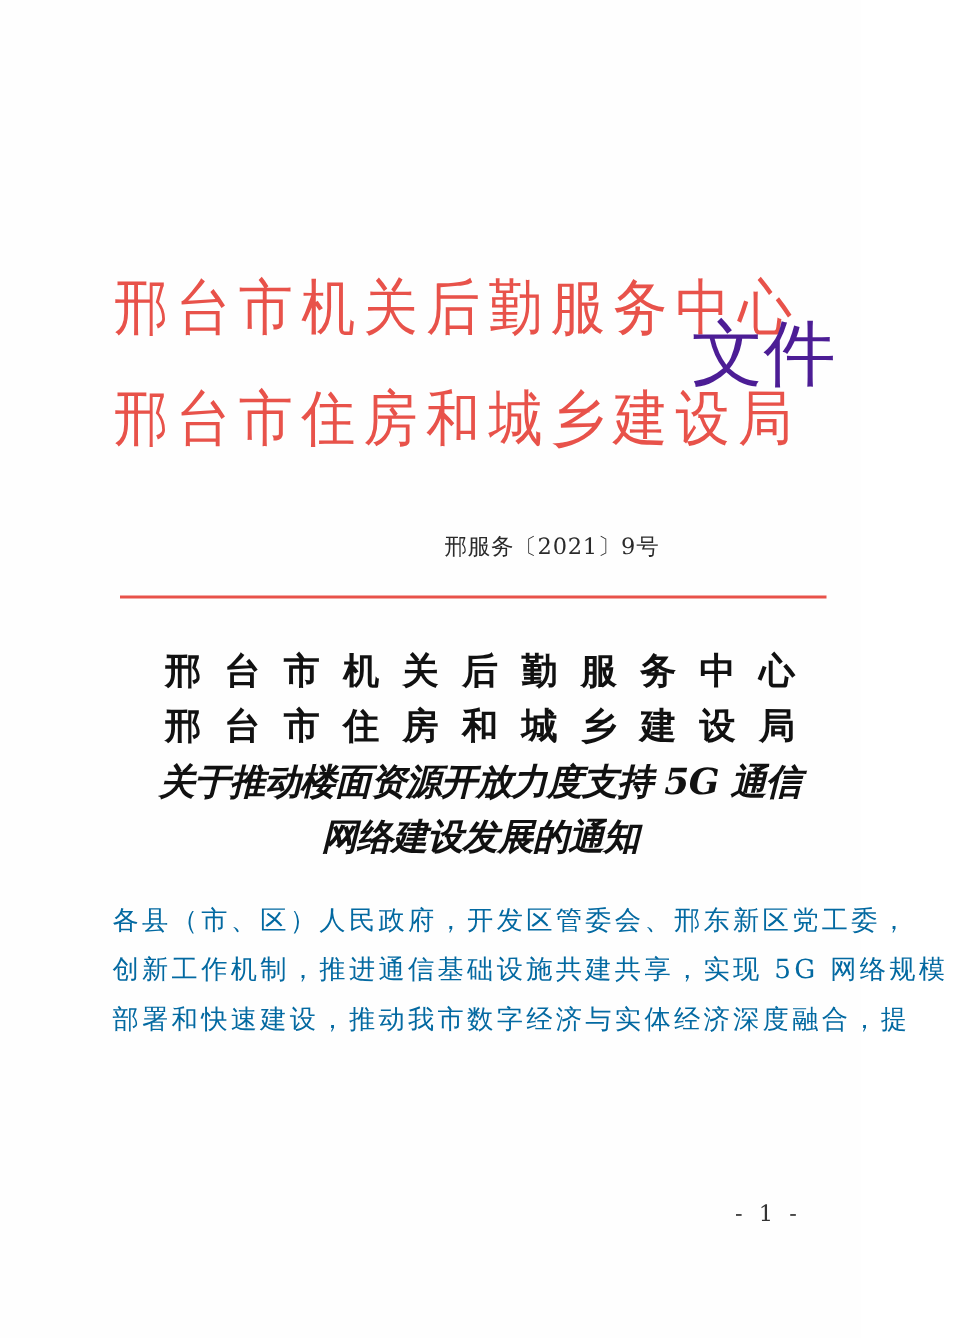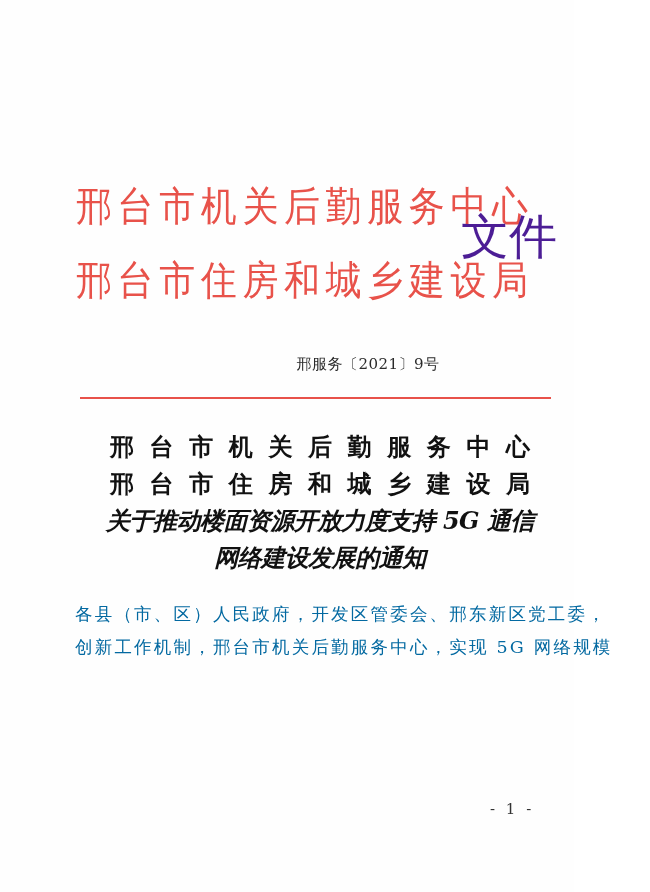--- a/index.html
+++ b/index.html
@@ -143,18 +143,19 @@
 
   <div class="title">
     <span class="t-line spaced">邢台市机关后勤服务中心</span>
     <span class="t-line spaced">邢台市住房和城乡建设局</span>
     <span class="t-line tight">关于推动楼面资源开放力度支持 5G 通信</span>
     <span class="t-line tight">网络建设发展的通知</span>
   </div>
 
   <div class="body-text">
     <p>各县（市、区）人民政府，开发区管委会、邢东新区党工委，</p>
-    <p>创新工作机制，邢台市机关后勤服务中心，实现 5G 网络规模</p>
+    <p>创新工作机制，推进通信基础设施共建共享，实现 5G 网络规模</p>
+    <p>部署和快速建设，推动我市数字经济与实体经济深度融合，提</p>
   </div>
 
   <div class="page-number">- 1 -</div>
 
 </div>
 
 </body></html>

